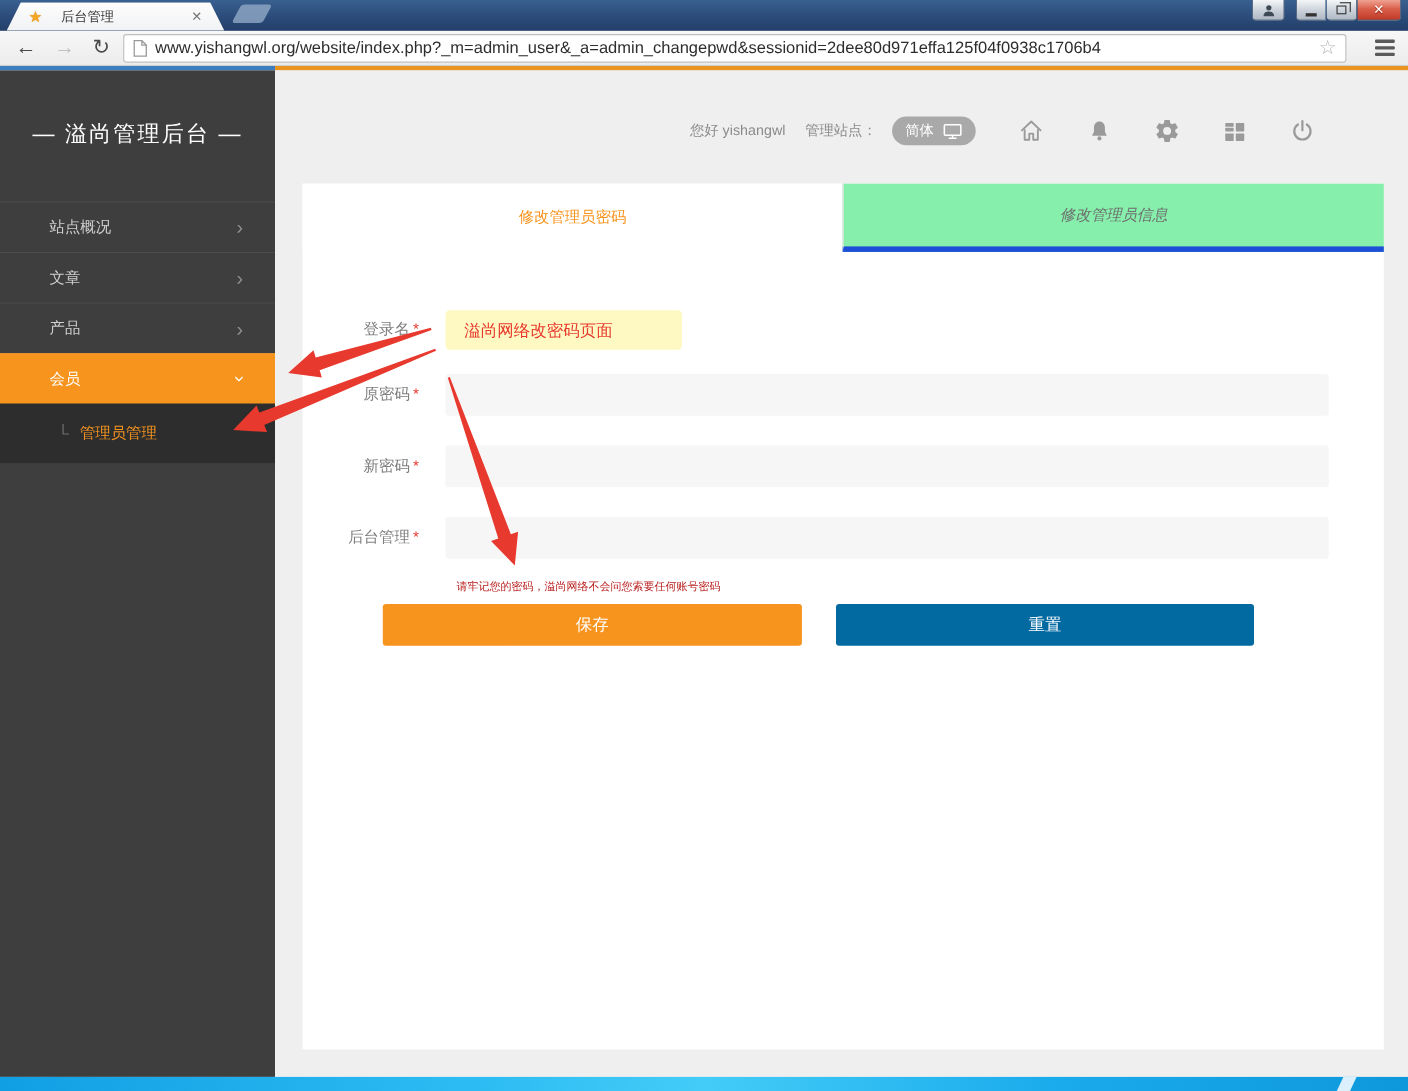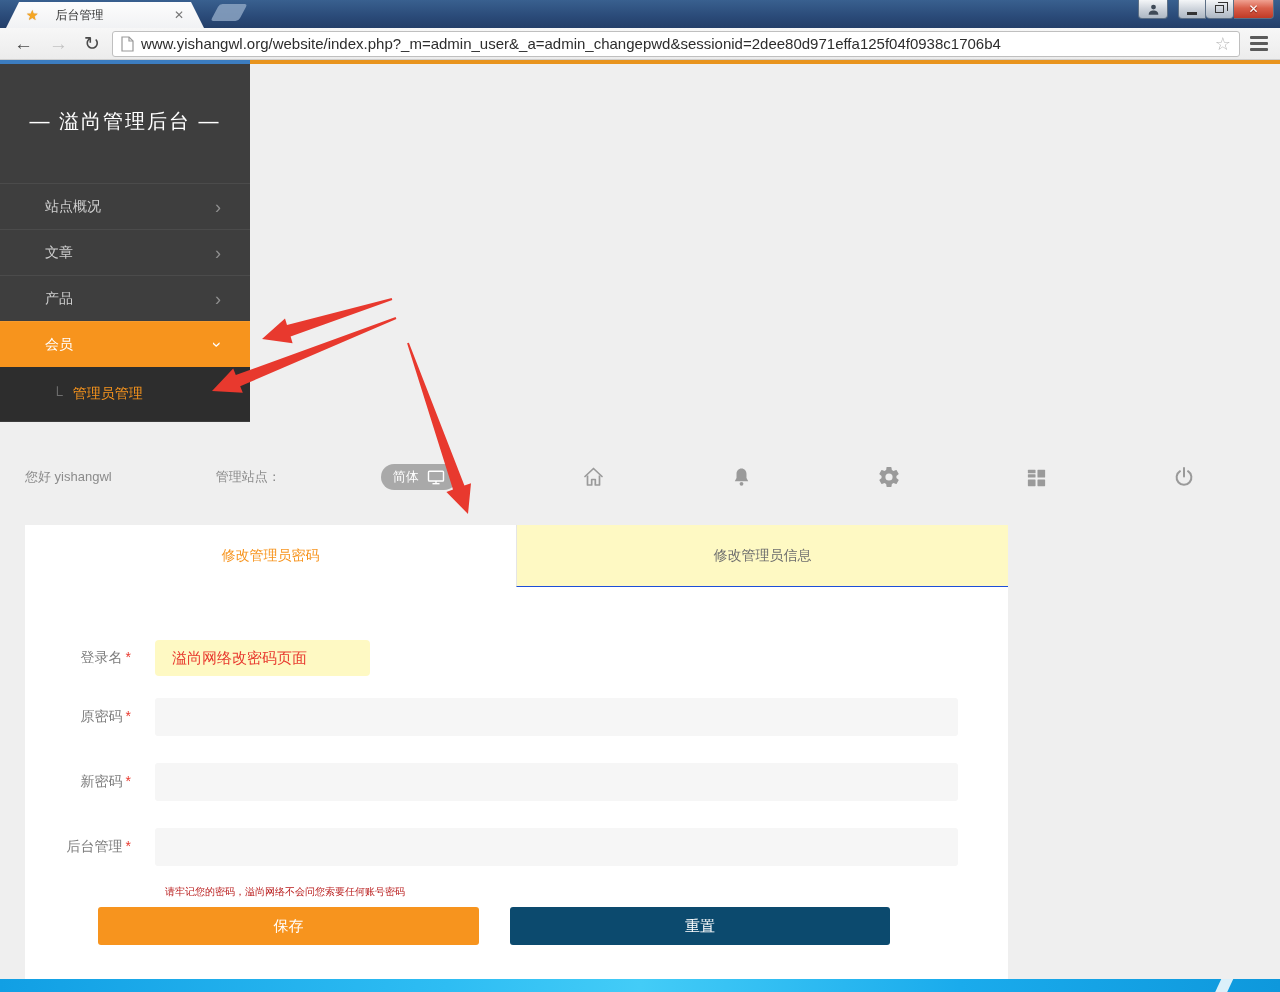--- a/index.html
+++ b/index.html
@@ -35,84 +35,84 @@
   .max-glyph:before { content:""; position:absolute; left:2px; top:-4px; width:9px; height:8px;
     border:1.5px solid #333; border-bottom:none; border-left:none; }
   .close-glyph { color:#fff; font-size:12px; font-weight:bold; text-shadow:0 1px 1px #7e1d10; }
 
   
   .toolbar { height:32px; background:linear-gradient(180deg,#f7f7f7,#ececec);
     border-bottom:1px solid #cfcfcf; display:flex; align-items:center; padding:0 6px; }
   .nav-btn { font-size:19px; line-height:1; padding:0 8px; color:#4a4a4a; cursor:pointer; }
   .nav-btn.disabled { color:#c2c2c2; }
   .urlbar { flex:1; height:26px; background:#fff; border:1px solid #bfbfbf; border-radius:3px;
-    margin:0 8px 0 4px; display:flex; align-items:center; padding:0 8px; }
+    margin:0 24px 0 4px; display:flex; align-items:center; padding:0 8px; }
   .page-icon { margin-right:7px; display:flex; }
   .url-text { font-size:15px; color:#2d2d2d; white-space:nowrap; overflow:hidden; flex:1; }
   .bookmark-star { color:#b5b5b5; font-size:18px; margin-left:6px; }
   .menu-btn { width:22px; display:flex; flex-direction:column; gap:3px; padding:0 2px; margin-right:4px; cursor:pointer; }
   .menu-btn span { display:block; height:3px; background:#5a5a5a; border-radius:1px; }
 
   
   .accent-strip { height:4px; display:flex; }
   .accent-strip .blue { width:250px; background:#3c7dc0; }
   .accent-strip .orange { flex:1; background:#e8941e; }
 
   
-  .page { display:flex; height:915px;flex-direction:column; }
+  .page { display:flex; height:915px; }
 
   
   .sidebar { width:250px; background:#3e3e3e; flex-shrink:0; }
   .sidebar-title { color:#fff; font-size:20px; text-align:center; padding-top:44px;
     letter-spacing:2px; font-weight:400; }
   .side-menu { margin-top:48px; }
   .menu-item { height:46px; display:flex; align-items:center; padding:0 29px 0 45px;
     border-top:1px solid rgba(255,255,255,.07); color:#cfcfcf; font-size:14px; cursor:pointer; }
   .menu-item .chev { margin-left:auto; color:#8f8f8f; font-size:18px; line-height:1; }
   .menu-item.active { background:#f7941d; color:#fff; }
   .menu-item.active .chev { color:#fff; transform:rotate(90deg); font-size:17px; }
   .submenu-item { height:55px; background:#2d2d2d; display:flex; align-items:center;
     padding-left:52px; border-bottom:1px solid rgba(255,255,255,.08); cursor:pointer; }
   .tree-glyph { color:#6f6f6f; font-size:15px; margin-right:10px; }
   .submenu-item .lbl { color:#f7941d; font-size:14px; }
 
   
   .main { flex:1; background:#efefef; padding:30px 0 0 25px; }
-  .main-topbar { display:flex; align-items:center; justify-content:space-between;
+  .main-topbar { display:flex; align-items:center; justify-content:flex-end;
     height:50px; padding-right:84px; color:#8b8b8b; font-size:13px; }
   .greeting { margin-right:18px; }
   .site-label { margin-right:14px; }
   .lang-pill { background:#a9a9a9; color:#fff; border-radius:13px; height:26px;
     display:flex; align-items:center; padding:0 12px; gap:8px; font-size:13px; cursor:pointer; }
   .hicon { margin-left:38px; display:flex; align-items:center; cursor:pointer; }
 
   
   .card { width:983px; background:#fff; margin-top:23px; height:787px; }
   .card-tabs { display:flex; height:62px; }
   .ctab { flex:1; display:flex; align-items:center; justify-content:center; font-size:14px; cursor:pointer; }
   .ctab.active { background:#fff; color:#f7941e; }
-  .ctab.inactive { background:#fef9c3; color:#6e6e6e;
-    border-left:1px solid #e5e5e5; border-bottom:1px solid #1d4ed8; }
+  .ctab.inactive { background:#86efac; color:#6e6e6e;
+    border-left:1px solid #e5e5e5; border-bottom:5px solid #1d4ed8;font-style:italic; }
 
   .form { padding-top:53px; }
   .frow { display:flex; align-items:center; margin-bottom:27px; }
   .flabel { width:130px; text-align:right; padding-right:24px; font-size:14px; color:#7d7d7d; white-space:nowrap; }
   .req { color:#e8392e; margin-left:3px; }
   .finput { height:38px; background:#f6f6f6; border:none; border-radius:3px;
     flex:1; margin-right:50px; font-size:15px; padding:0 16px; color:#444; outline:none; }
   .frow.short { margin-bottom:22px; }
   .frow.short .finput-short { height:36px; background:#fef9c3; border-radius:4px; width:215px;
     display:flex; align-items:center; padding:0 17px; }
   .red-note-inline { color:#e8392e; font-size:15px; white-space:nowrap; }
   .warning-row { padding-left:140px; margin:-12px 0 8px 0; }
   .warning-text { color:#b91c1c; font-size:10px; }
   .btn-row { display:flex; padding-left:73px; margin-top:0; }
   .btn { height:38px; border:none; border-radius:3px; color:#fff; font-size:15px; cursor:pointer; }
   .btn-save { width:381px; background:#f7941e; }
-  .btn-reset { width:380px; background:#0c4a6e; margin-left:31px; }
+  .btn-reset { width:380px; background:#0369a1; margin-left:31px; }
 
   
   .wallpaper { position:absolute; left:0; bottom:0; width:1280px; height:13px;
     background:linear-gradient(90deg,#119fe4 0%,#2ebdf3 35%,#43ccf7 50%,#1aabec 75%,#0e98dc 100%);
     overflow:hidden; }
   .wallpaper .streak { position:absolute; left:1218px; top:-3px; width:12px; height:20px;
     background:rgba(255,255,255,.85); transform:skewX(-25deg); }
 
   
   .anno-arrows { position:absolute; left:0; top:0; width:1280px; height:992px;

